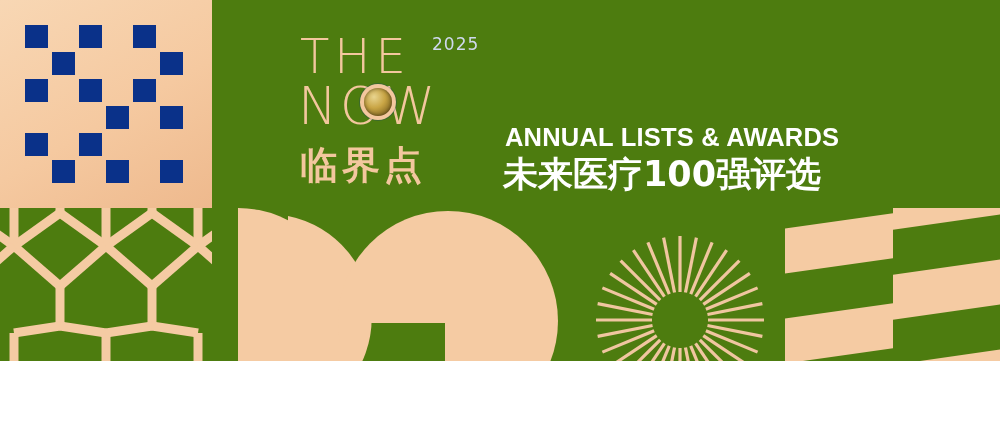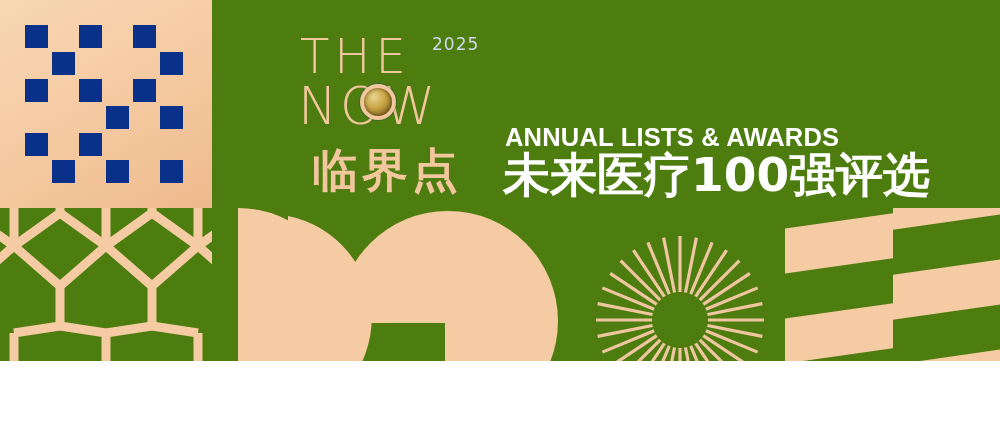--- a/index.html
+++ b/index.html
@@ -74,22 +74,22 @@
     background:#f3c79e;
     box-shadow:0 0 0 1px rgba(10,49,137,.25);
   }
   #logo-orb::after{
     content:"";position:absolute;left:4px;top:4px;width:28px;height:28px;
     border-radius:50%;
     background:radial-gradient(circle at 36% 32%,#e8d48f 0%,#c9a545 42%,#8a6d24 78%,#5a4616 100%);
     box-shadow:inset 0 0 4px rgba(0,0,0,.5);
   }
   #logo-cn{
-    position:absolute;left:16px;top:116px;
-    font-size:46px;letter-spacing:4px;
+    position:absolute;left:4px;top:116px;
+    font-size:38px;letter-spacing:4px;
     font-weight:600;
     color:#f3c79e;
     font-family:"DejaVu Sans","Liberation Sans",sans-serif;
   }
 
   
   #title-block{position:absolute;left:503px;top:20px;width:345px;height:175px;}
   #top100{
     position:absolute;left:0;top:4px;
     font-size:84px;line-height:.9;
@@ -103,21 +103,21 @@
     color:#ffffff;font-weight:700;
     font-size:25.5px;line-height:25px;
     letter-spacing:.2px;white-space:nowrap;
     font-family:"Liberation Sans",sans-serif;
   }
   #eng1{position:absolute;left:2px;top:80px;}
   #eng2{position:absolute;left:2px;top:105px;}
   #cn-title{
     position:absolute;left:0px;top:134px;
     color:#ffffff;font-weight:700;
-    font-size:47px;line-height:41px;letter-spacing:0px;
+    font-size:35px;line-height:41px;letter-spacing:0px;
     white-space:nowrap;
     font-family:"DejaVu Sans","Liberation Sans",sans-serif;
   }
 </style>
 </head>
 <body>
 
 <div id="banner">
 
   <div id="checker-panel">

